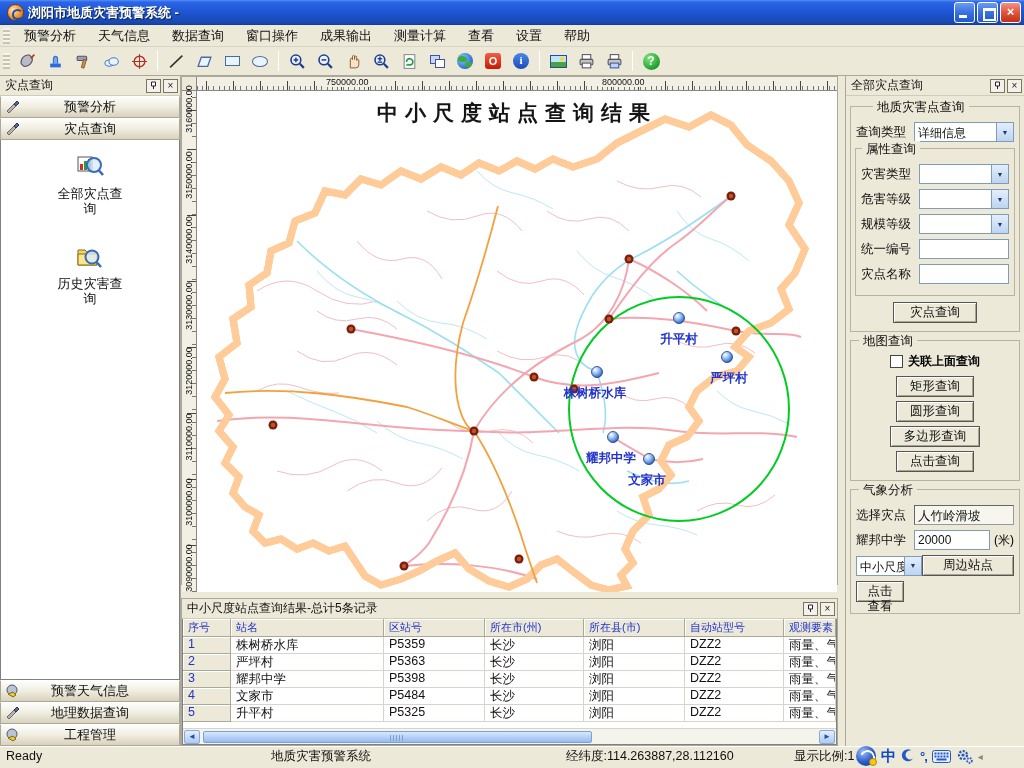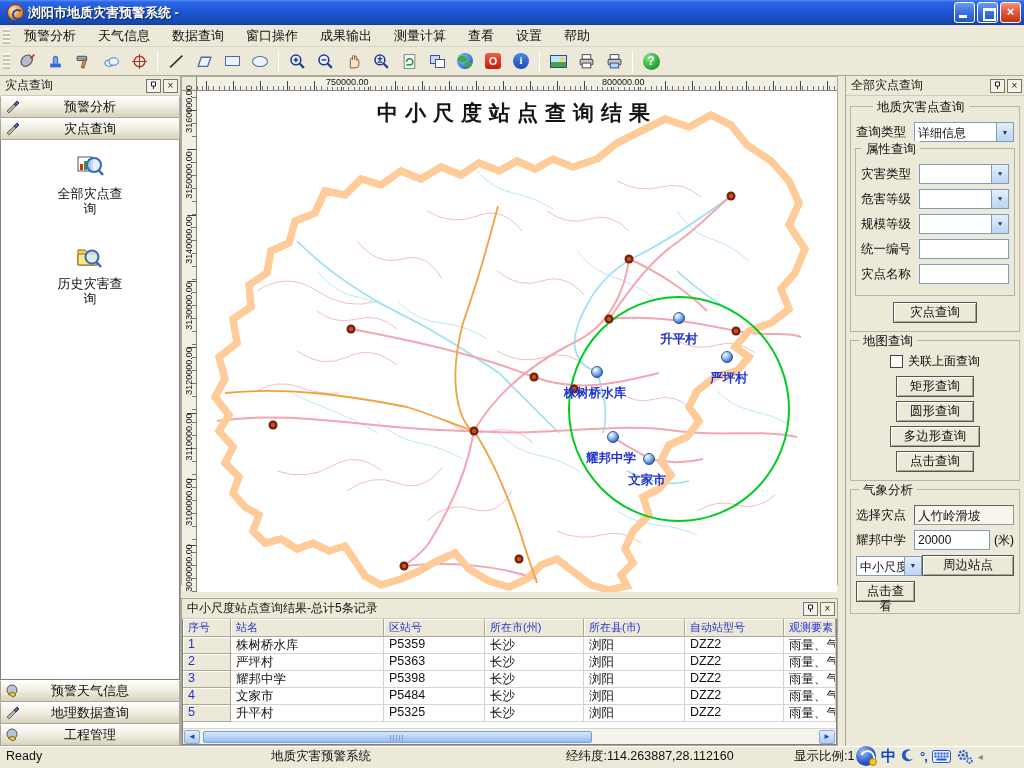--- a/index.html
+++ b/index.html
@@ -129,36 +129,36 @@
     background:linear-gradient(180deg,#D8E8FC,#96BCF2); border:1px solid #7BA0D4; border-radius:2px; }
   .sb-thumb::after { content:""; position:absolute; left:50%; top:3px; width:14px; height:6px; margin-left:-7px;
     background:repeating-linear-gradient(90deg,#7BA0D4 0 1px,transparent 1px 3px); }
 
   
   .right-panel { position:absolute; right:0; top:76px; width:179px; height:670px; background:#ECE9D8;
     border-left:1px solid #ACA899; display:flex; flex-direction:column; }
   .rp-body { flex:1; padding:2px 3px; overflow:hidden; }
   .group { border:1px solid #B8B4A2; position:relative; margin:8px 1px 4px; padding:10px 4px 6px; }
   .group > .legend { position:absolute; top:-8px; left:22px; background:#ECE9D8; padding:0 4px; font-size:12.5px; color:#111; }
-  .group.sub { margin:6px 0 6px;font-family:Liberation Mono, monospace; }
+  .group.sub { margin:6px 0 6px; }
   .group.sub > .legend { left:6px; }
   .frow { display:flex; align-items:center; margin:5px 1px; }
   .frow .flabel { width:58px; font-size:12.5px; color:#111; flex:0 0 auto; }
   .dd { display:flex; border:1px solid #7F9DB9; background:#fff; height:20px; flex:1; }
   .dd .val { flex:1; padding:2px 3px; font-size:12px; color:#111; overflow:hidden; white-space:nowrap; }
   .dd .arrow { width:17px; background:linear-gradient(180deg,#E3EEFD,#BDD4F0); border-left:1px solid #7F9DB9;
     display:flex; align-items:center; justify-content:center; font-size:7px; color:#1D3C6E; }
   .tinput { flex:1; border:1px solid #7F9DB9; background:#fff; height:20px; font-size:12px; padding:2px 3px;
     font-family:inherit; color:#111; min-width:0; }
   .sunken { flex:1; border:1px solid #999; border-top-color:#666; border-left-color:#666; background:#F6F5EE;
     height:20px; font-size:12.5px; padding:2px 3px; color:#111; }
   .xp-btn { background:#ECE9D8; border:1px solid #555; box-shadow:inset 1px 1px 0 #FFFFFF, inset -1px -1px 0 #A8A490;
     font-size:12.5px; color:#111; padding:2px 8px; height:21px; line-height:15px; text-align:center; font-family:inherit; }
   .btn-col { display:flex; flex-direction:column; align-items:center; gap:4px; margin:4px 0 2px; }
-  .chk-row { display:flex; align-items:center; justify-content:center; gap:5px; margin:2px 0 6px; }
+  .chk-row { display:flex; align-items:center; justify-content:center; gap:5px; margin:2px 0 6px;font-weight:bold; }
   .chk { width:13px; height:13px; border:1px solid #444; background:#fff; }
 
   
   .statusbar { position:absolute; left:0; top:746px; width:1024px; height:19px; background:#ECE9D8;
     border-top:1px solid #fff; display:flex; align-items:center; font-size:12.5px; color:#111; }
   .sb-seg { padding:0 6px; white-space:nowrap; overflow:hidden; }
   .seg-ready { width:265px; }
   .seg-sys { width:295px; }
   .seg-coord { width:228px; }
   .seg-scale { width:66px; padding-right:0; }
@@ -697,21 +697,21 @@
           <span style="margin-left:4px">(米)</span>
         </div>
         <div class="frow" style="">
           <span class="dd" style="max-width:66px">
             <span class="val">中小尺度</span>
             <span class="arrow">▼</span>
           </span>
           <button class="xp-btn" style="flex:1">周边站点</button>
         </div>
         <div class="frow">
-          <button class="xp-btn" style="width:59px">点击查看</button>
+          <button class="xp-btn" style="width:48px">点击查看</button>
         </div>
       </div>
     </div>
   </div>
 
   <div class="statusbar">
     <span class="sb-seg seg-ready">Ready</span>
     <span class="sb-seg seg-sys">地质灾害预警系统</span>
     <span class="sb-seg seg-coord">经纬度:114.263887,28.112160</span>
     <span class="sb-seg seg-scale">显示比例:173</span>

